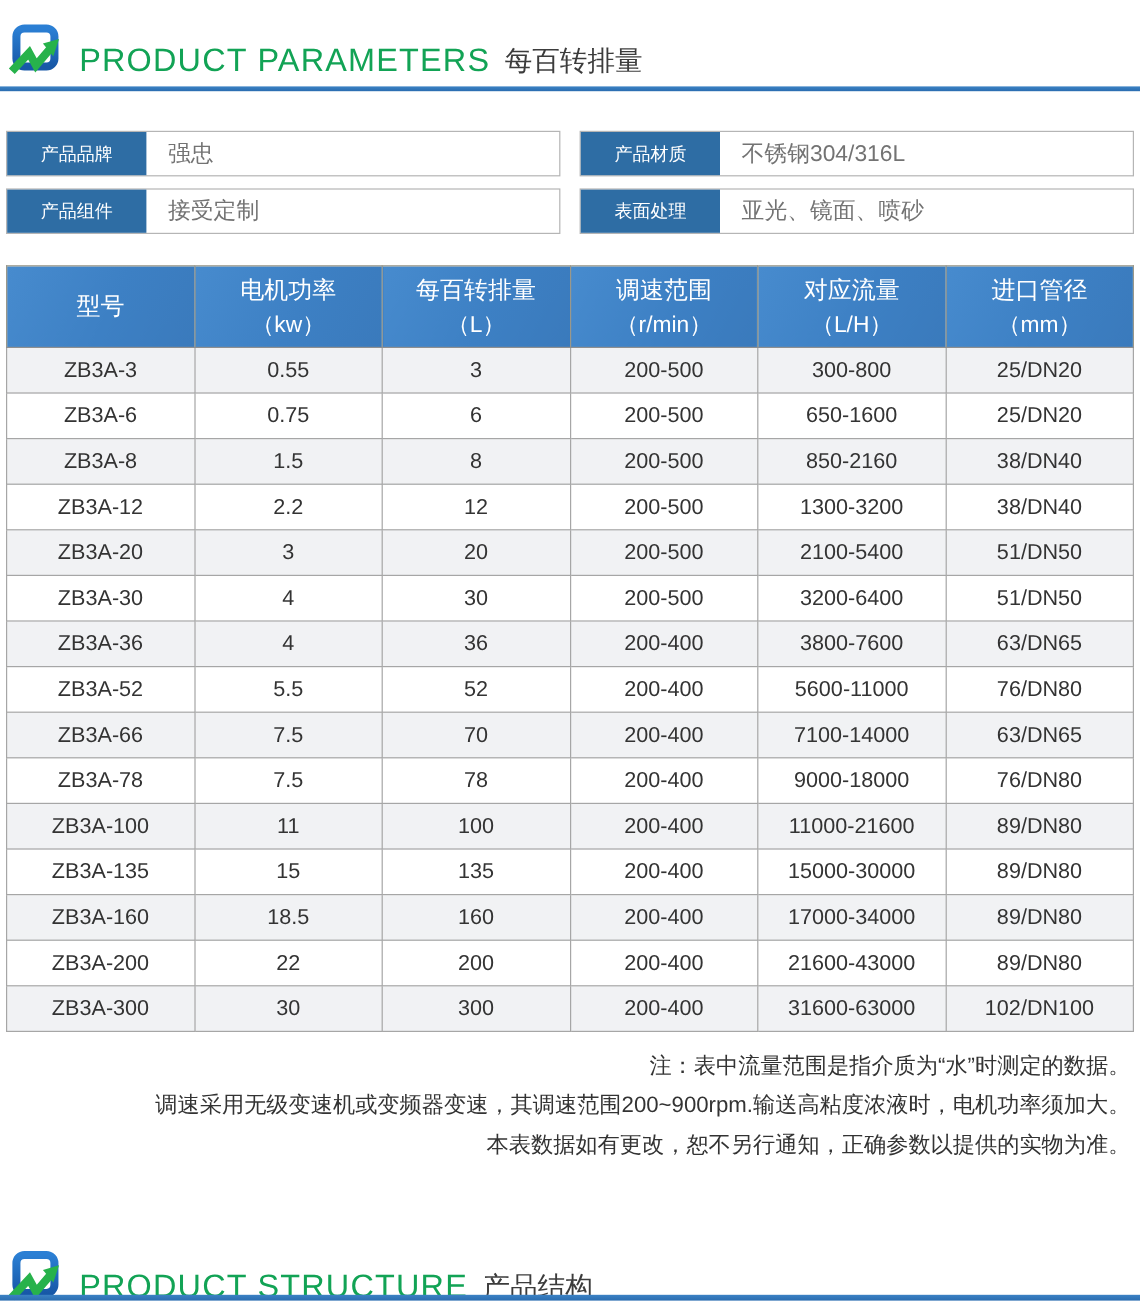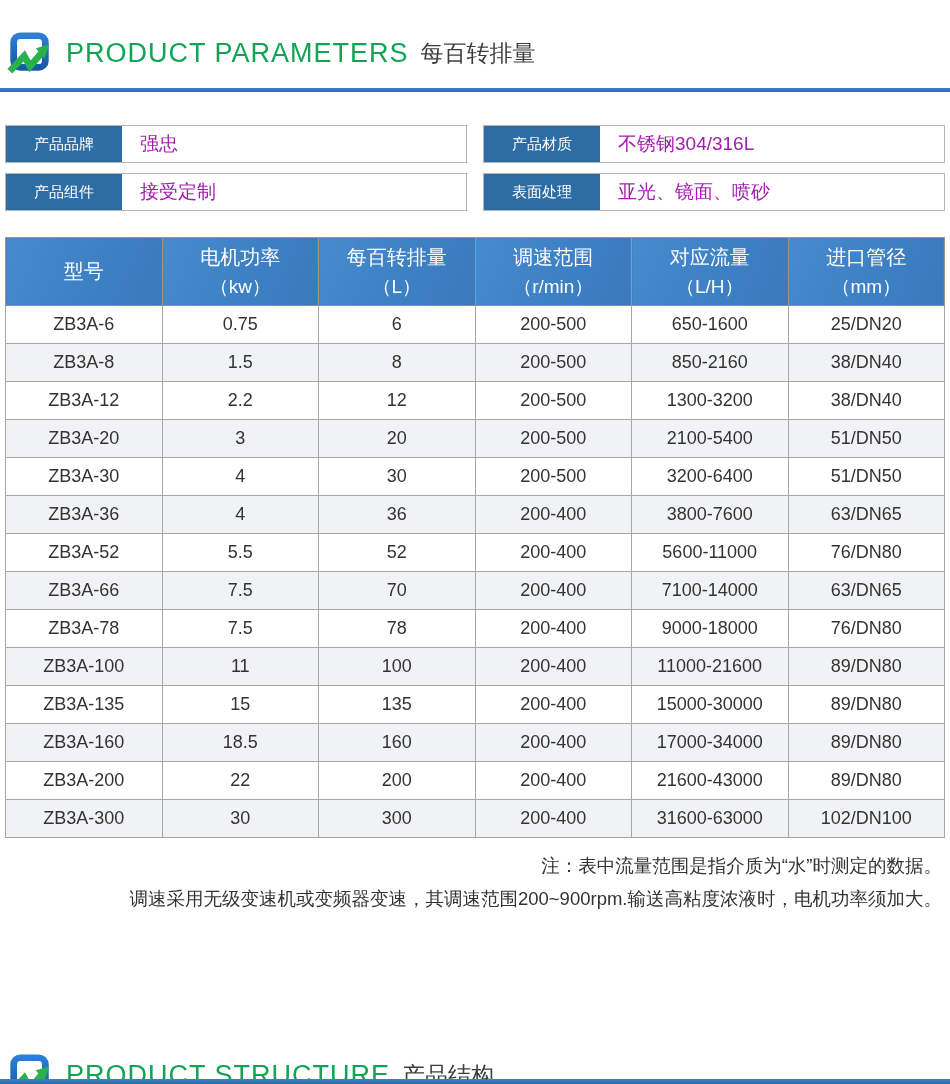--- a/index.html
+++ b/index.html
@@ -5,22 +5,22 @@
   * { box-sizing: border-box; margin: 0; padding: 0; }
   html, body { background: #fff; }
   body {
     width: 950px; height: 1084px; margin: 0 auto;
     font-family: "Liberation Sans", "DejaVu Sans", sans-serif;
     position: relative; overflow: hidden; color: #333;
   }
 
   
   .section-header {
-    display: flex; align-items: center;
-    padding: 9px 0 6px 6px; height: 72px; margin-top: 16px;
+    display: flex; align-items: flex-end;
+    padding: 9px 0 6px 6px; height: 72px;
   }
   .logo { width: 48px; height: 48px; flex: 0 0 48px; }
   .title-en {
     color: #12a355; font-size: 27px; letter-spacing: 1px;
     margin-left: 12px; font-weight: 400; white-space: nowrap;
   }
   .title-zh {
     color: #3c3c3c; font-size: 23px; margin-left: 12px;
     font-weight: 400; white-space: nowrap;
   }
@@ -39,21 +39,21 @@
     display: flex; align-items: stretch;
     border: 1px solid #b5b5b5; height: 38px; background: #fff;
   }
   .info-label {
     width: 116px; flex: 0 0 116px; background: #2e6da4; color: #fff;
     display: flex; align-items: center; justify-content: center;
     font-size: 15px;
   }
   .info-value {
     flex: 1; display: flex; align-items: center;
-    padding-left: 18px; font-size: 19px; color: #a21caf; text-align: right;
+    padding-left: 18px; font-size: 19px; color: #737373; text-align: right;
   }
 
   
   .spec-table {
     margin: 26px 5px 0 5px; width: 940px;
     border-collapse: collapse; table-layout: fixed; border-radius: 30px;
   }
   .spec-table th {
     background: linear-gradient(115deg, #478bce 0%, #3d80c4 55%, #3a7abc 100%);
     color: #fff; font-weight: 400; font-size: 20px;
@@ -143,20 +143,28 @@
           <div class="h-title">对应流量</div>
           <div class="h-unit">（L/H）</div>
         </th>
         <th>
           <div class="h-title">进口管径</div>
           <div class="h-unit">（mm）</div>
         </th>
       </tr>
   </thead>
   <tbody>
+      <tr class="odd">
+        <td>ZB3A-3</td>
+        <td>0.55</td>
+        <td>3</td>
+        <td>200-500</td>
+        <td>300-800</td>
+        <td>25/DN20</td>
+      </tr>
       <tr class="even">
         <td>ZB3A-6</td>
         <td>0.75</td>
         <td>6</td>
         <td>200-500</td>
         <td>650-1600</td>
         <td>25/DN20</td>
       </tr>
       <tr class="odd">
         <td>ZB3A-8</td>
@@ -261,20 +269,21 @@
         <td>200-400</td>
         <td>31600-63000</td>
         <td>102/DN100</td>
       </tr>
     </tbody>
 </table>
 
 <div class="notes">
     <p class="note-line">注：表中流量范围是指介质为“水”时测定的数据。</p>
     <p class="note-line">调速采用无级变速机或变频器变速，其调速范围200~900rpm.输送高粘度浓液时，电机功率须加大。</p>
+    <p class="note-line">本表数据如有更改，恕不另行通知，正确参数以提供的实物为准。</p>
   </div>
 
 <div class="section-header structure-header">
   <span class="logo">
     <svg viewBox="0 0 50 50" width="48" height="48" aria-hidden="true">
       <defs>
         <linearGradient id="lg2" x1="0" y1="0" x2="0" y2="1">
           <stop offset="0" stop-color="#2b7fd4"></stop>
             <stop offset="1" stop-color="#1758a7"></stop>
         </linearGradient>

